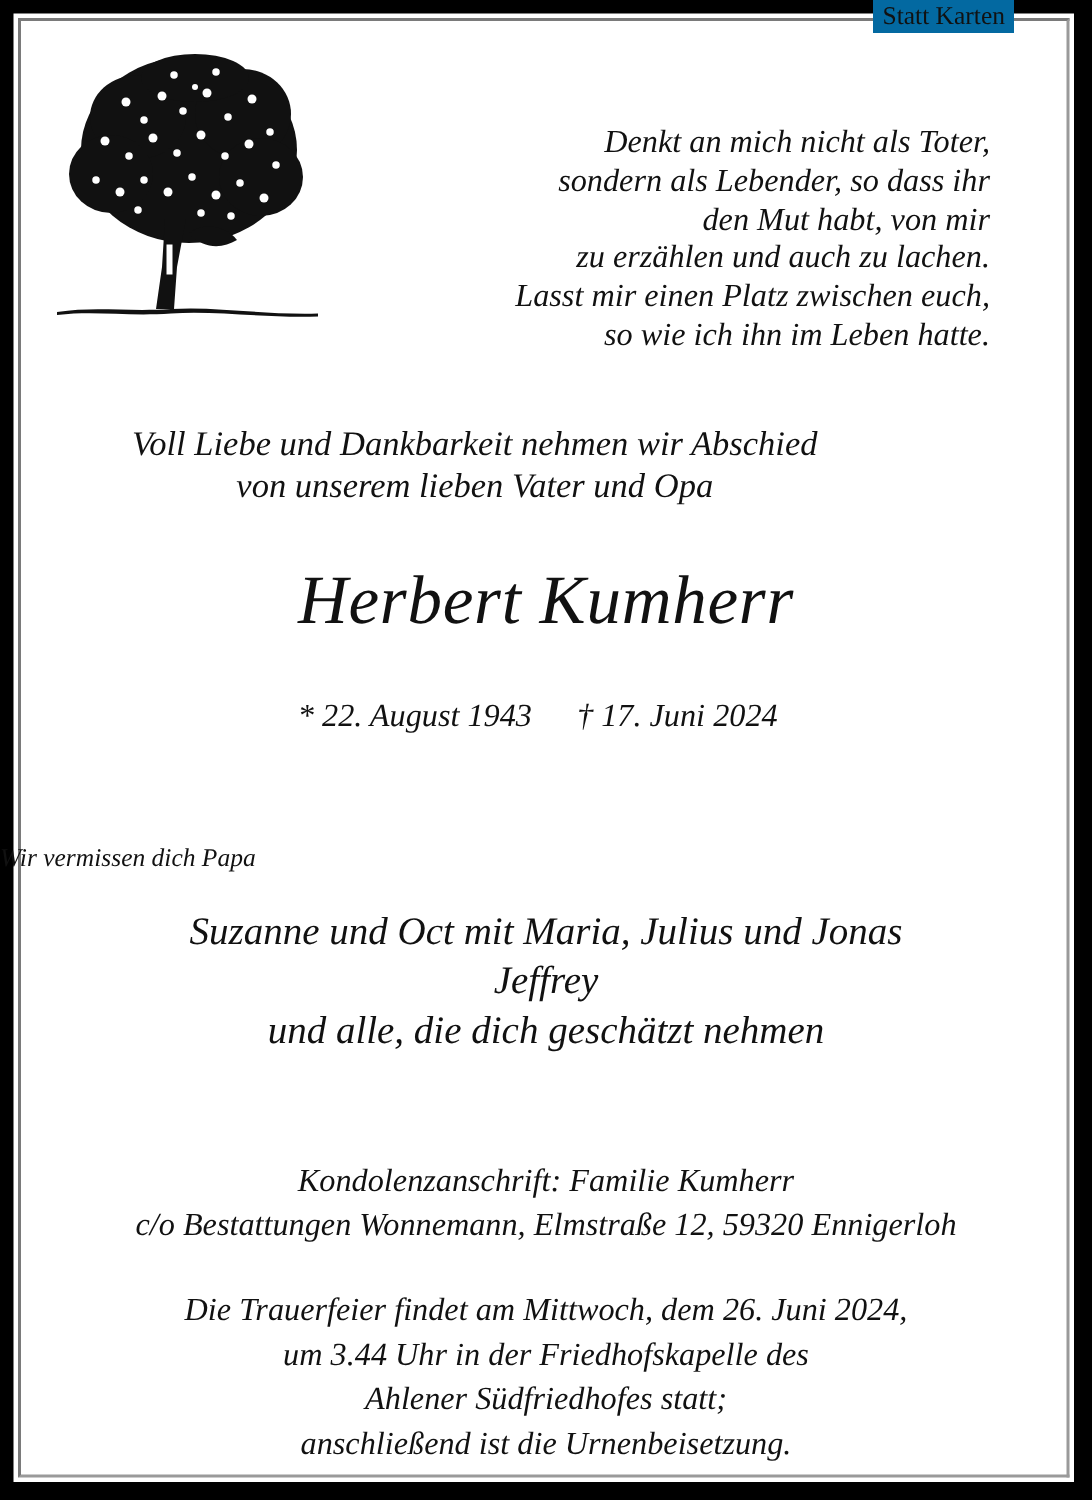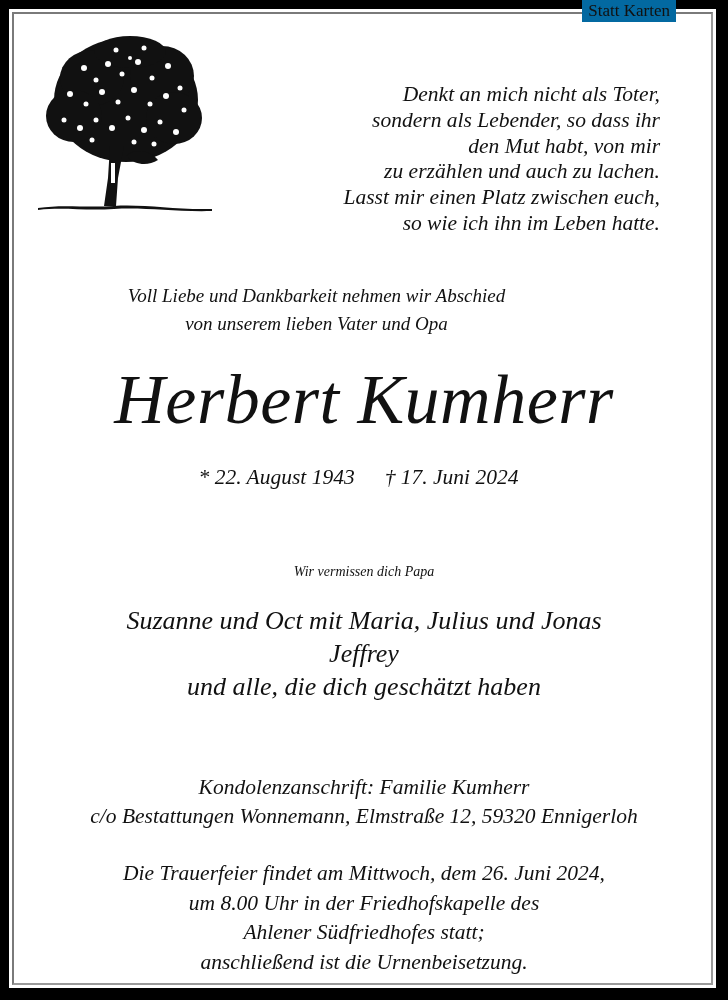--- a/index.html
+++ b/index.html
@@ -24,28 +24,28 @@
     font-family: "Liberation Serif", serif; font-size: 17px; line-height: 22px;
     color: #111;
   }
   .content { position: absolute; left: 0; top: 0; width: 728px; height: 1000px;
     font-family: "Liberation Serif", serif; font-style: italic; color: #111; }
   .tree { position: absolute; left: 34px; top: 28px; width: 180px; height: 190px; }
   .poem { position: absolute; left: 270px; top: 58px; width: 390px; text-align: right;
     font-size: 21.5px; line-height: 25.8px; margin-top: 24px; }
   .line { display: block; white-space: nowrap; }
   .farewell { position: absolute; left: 0; width: 633px; top: 282px; text-align: center;
-    font-size: 19px; line-height: 28px; }
+    font-size: 23px; line-height: 28px; }
   .name { position: absolute; left: 0; width: 728px; top: 355px; text-align: center;
-    font-size: 70px; line-height: 90px; letter-spacing: 0.5px; }
+    font-size: 46px; line-height: 90px; letter-spacing: 0.5px; }
   .dates { position: absolute; left: 0; width: 717px; top: 463px; text-align: center;
     font-size: 21.5px; line-height: 28px; }
   .dates .sep { display: inline-block; width: 30px; }
-  .miss { position: absolute; left: 0; width: 728px; top: 558px; text-align: center;
-    font-size: 14px; line-height: 28px; }
+  .miss { position: absolute; left: 0; width: 728px; top: 558px; 
+    font-size: 17px; line-height: 28px; }
   .family { position: absolute; left: 0; width: 728px; top: 604px; text-align: center;
     font-size: 26px; line-height: 33px; }
   .condolence { position: absolute; left: 0; width: 728px; top: 773px; text-align: center;
     font-size: 21.5px; line-height: 29px; }
   .service { position: absolute; left: 0; width: 728px; top: 859px; text-align: center;
     font-size: 21.5px; line-height: 29.5px; }
 </style>
 </head>
 <body>
 
@@ -121,27 +121,27 @@
 
   <div class="dates">
     <span>* 22. August 1943</span><span class="sep"></span><span>† 17. Juni 2024</span>
   </div>
 
   <div class="miss">Wir vermissen dich Papa</div>
 
   <div class="family">
     <span class="line">Suzanne und Oct mit Maria, Julius und Jonas</span>
     <span class="line">Jeffrey</span>
-    <span class="line">und alle, die dich geschätzt haben</span>
+    <span class="line">und alle, die dich geschätzt nehmen</span>
   </div>
 
   <div class="condolence">
     <span class="line">Kondolenzanschrift: Familie Kumherr</span>
     <span class="line">c/o Bestattungen Wonnemann, Elmstraße 12, 59320 Ennigerloh</span>
   </div>
 
   <div class="service">
     <span class="line">Die Trauerfeier findet am Mittwoch, dem 26. Juni 2024,</span>
-    <span class="line">um 8.00 Uhr in der Friedhofskapelle des</span>
+    <span class="line">um 3.44 Uhr in der Friedhofskapelle des</span>
     <span class="line">Ahlener Südfriedhofes statt;</span>
     <span class="line">anschließend ist die Urnenbeisetzung.</span>
   </div>
 </div>
 
 </body></html>

